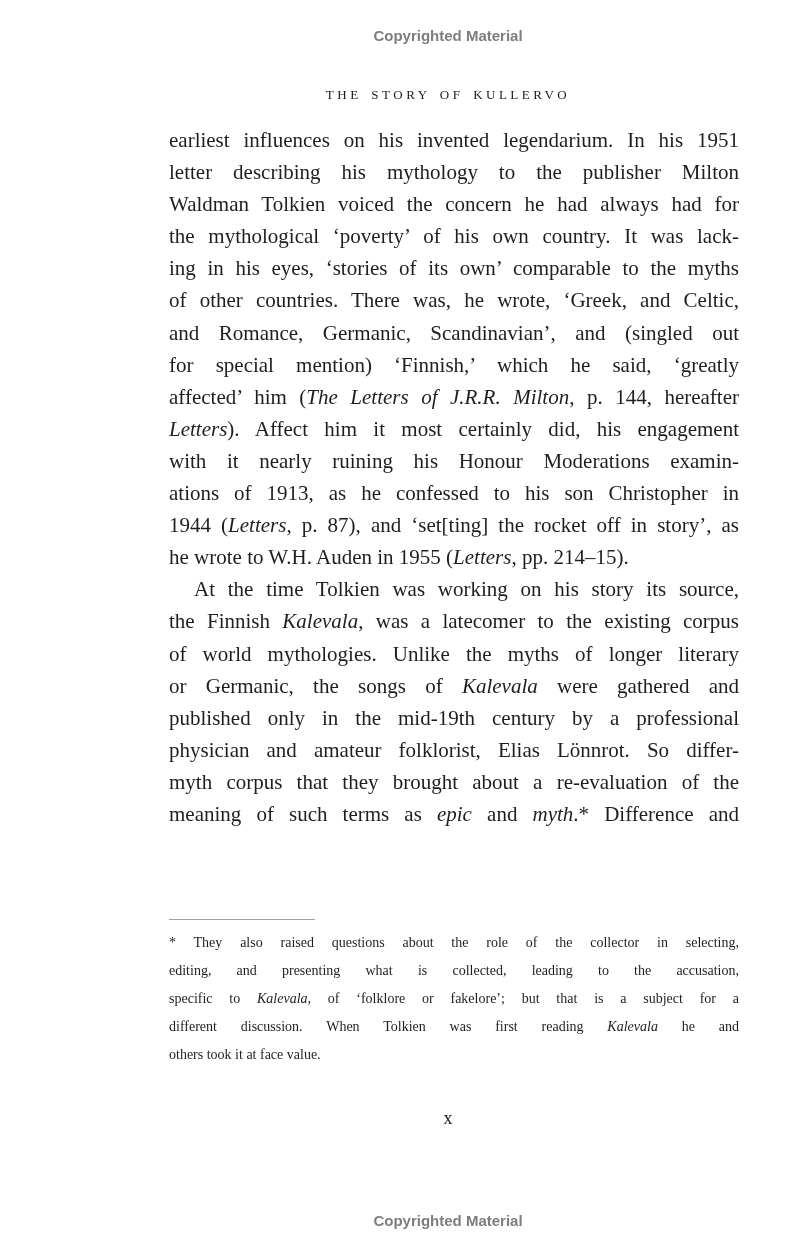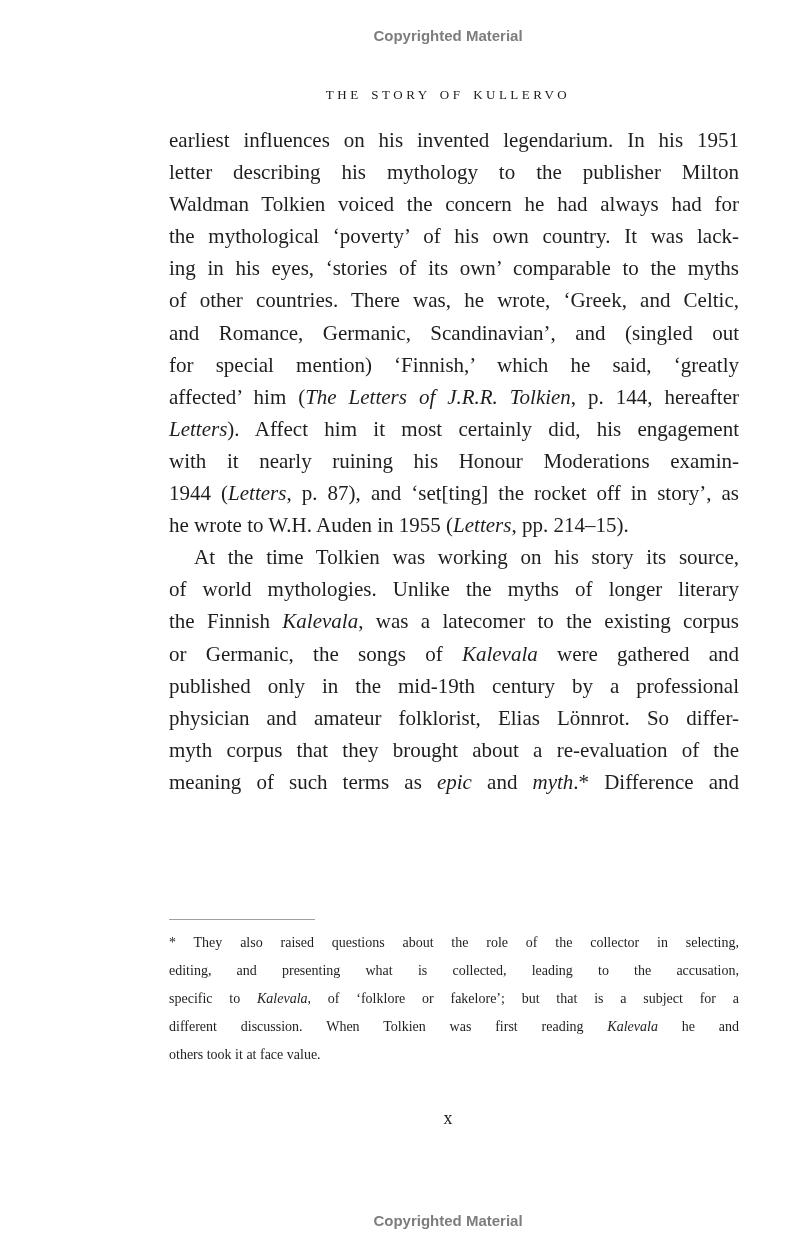--- a/index.html
+++ b/index.html
@@ -93,28 +93,29 @@
 
   <div class="body-text" id="body-text">
       <div class="line j"><span>earliest influences on his invented legendarium. In his 1951</span></div>
       <div class="line j"><span>letter describing his mythology to the publisher Milton</span></div>
       <div class="line j"><span>Waldman Tolkien voiced the concern he had always had for</span></div>
       <div class="line j"><span>the mythological ‘poverty’ of his own country. It was lack-</span></div>
       <div class="line j"><span>ing in his eyes, ‘stories of its own’ comparable to the myths</span></div>
       <div class="line j"><span>of other countries. There was, he wrote, ‘Greek, and Celtic,</span></div>
       <div class="line j"><span>and Romance, Germanic, Scandinavian’, and (singled out</span></div>
       <div class="line j"><span>for special mention) ‘Finnish,’ which he said, ‘greatly</span></div>
-      <div class="line j"><span>affected’ him (</span><i>The Letters of J.R.R. Tolkien</i><span>, p. 144, hereafter</span></div>
+      <div class="line j"><span>affected’ him (</span><i>The Letters of J.R.R. Milton</i><span>, p. 144, hereafter</span></div>
       <div class="line j"><i>Letters</i><span>). Affect him it most certainly did, his engagement</span></div>
       <div class="line j"><span>with it nearly ruining his Honour Moderations examin-</span></div>
+      <div class="line j"><span>ations of 1913, as he confessed to his son Christopher in</span></div>
       <div class="line j"><span>1944 (</span><i>Letters</i><span>, p. 87), and ‘set[ting] the rocket off in story’, as</span></div>
       <div class="line"><span>he wrote to W.H. Auden in 1955 (</span><i>Letters</i><span>, pp. 214–15).</span></div>
       <div class="line j ind"><span>At the time Tolkien was working on his story its source,</span></div>
+      <div class="line j"><span>the Finnish </span><i>Kalevala</i><span>, was a latecomer to the existing corpus</span></div>
       <div class="line j"><span>of world mythologies. Unlike the myths of longer literary</span></div>
-      <div class="line j"><span>the Finnish </span><i>Kalevala</i><span>, was a latecomer to the existing corpus</span></div>
       <div class="line j"><span>or Germanic, the songs of </span><i>Kalevala</i><span> were gathered and</span></div>
       <div class="line j"><span>published only in the mid-19th century by a professional</span></div>
       <div class="line j"><span>physician and amateur folklorist, Elias Lönnrot. So differ-</span></div>
       <div class="line j"><span>myth corpus that they brought about a re-evaluation of the</span></div>
       <div class="line j"><span>meaning of such terms as </span><i>epic</i><span> and </span><i>myth</i><span>.* Difference and</span></div>
     </div>
 
   <div class="footnote-rule"></div>
 
   <div class="footnote" id="footnote-text">

